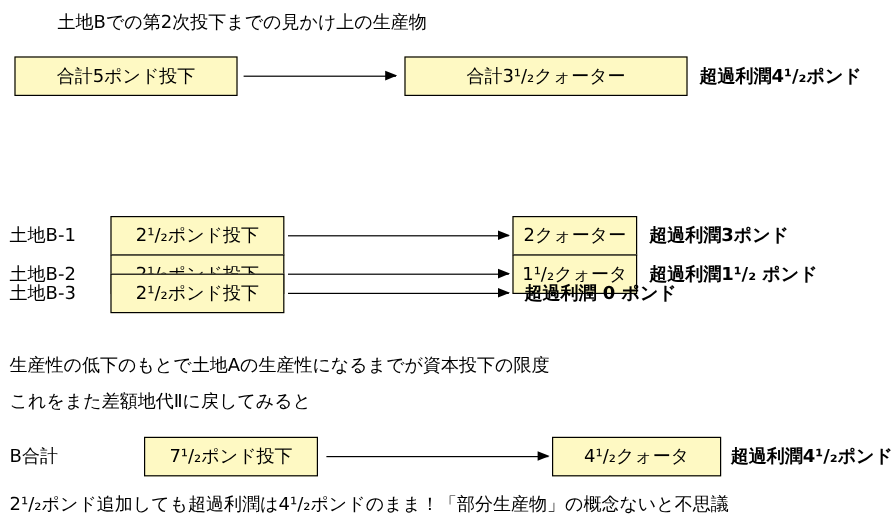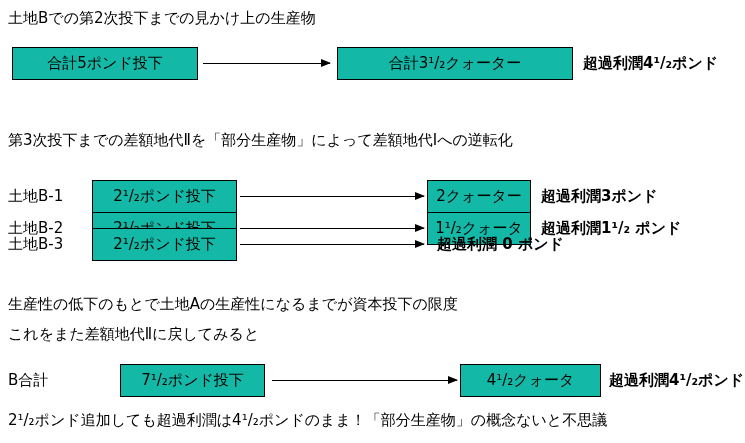--- a/index.html
+++ b/index.html
@@ -26,21 +26,21 @@
     align-items: center;
     height: 33px;
     white-space: nowrap;
   }
   .box {
     border: 1px solid #000;
     box-sizing: border-box;
     height: 33px;
     line-height: 31px;
     text-align: center;
-    background: #14b8a6;
+    background: #fef9c3;
     flex: none;
     overflow: hidden;
   }
   .rowlabel { flex: none; }
   .profit { flex: none; white-space: nowrap; font-weight: bold; }
   .arrow {
     position: relative;
     height: 1px;
     background: #000;
     flex: none;
@@ -71,41 +71,40 @@
   .row1 { top: 180px; }
   .row2 { top: 212px; }
   .row3 { top: 228px; }
   
   .totalrow { top: 364px; left: 8px; }
   .totalrow .rowlabel { width: 80px; }
   .totalrow .inbox  { width: 145px; margin-left: 32px; }
   .totalrow .arrow  { width: 185px; margin-left: 7px; margin-right: 3px; }
   .totalrow .outbox { width: 141px; }
   .totalrow .profit { margin-left: 8px; }
-  .h1 { top: 8px; }
+  .h1 { top: 8px; margin-left: 40px; }
   .h2 { top: 130px; }
   .n1 { top: 294px; }
   .n2 { top: 324px; }
   .fn { top: 410px; }
 </style>
 </head>
 <body>
 
 <div class="stage">
 
   <div class="textline h1">土地Bでの第2次投下までの見かけ上の生産物</div>
 
   <div class="flowrow flow1">
     <div class="box inbox">合計5ポンド投下</div>
     <div class="arrow"></div>
     <div class="box outbox">合計3¹/₂クォーター</div>
     <div class="profit">超過利潤4¹/₂ポンド</div>
   </div>
 
-  <div class="textline h2">第3次投下までの差額地代Ⅱを「部分生産物」によって差額地代Ⅰへの逆転化</div>
 
   <div class="flowrow landrow row1">
     <div class="rowlabel">土地B-1</div>
     <div class="box inbox">2¹/₂ポンド投下</div>
     <div class="arrow"></div>
     <div class="box outbox">2クォーター</div>
     <div class="profit">超過利潤3ポンド</div>
   </div>
 
   <div class="flowrow landrow row2">

